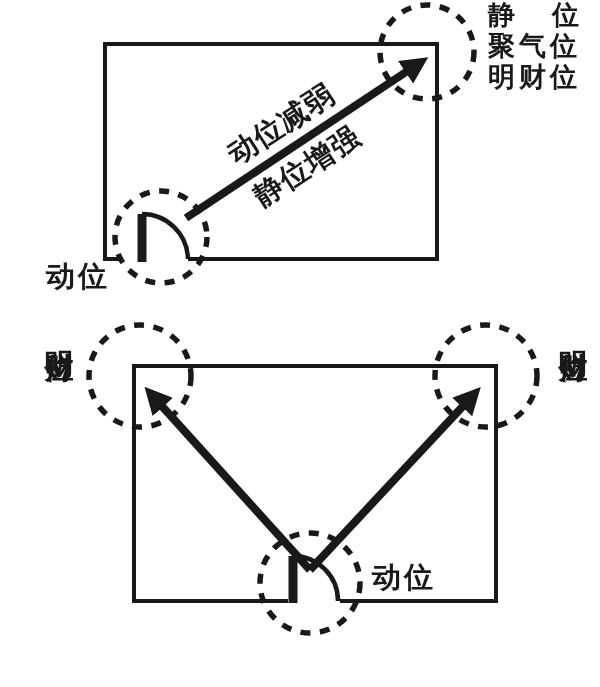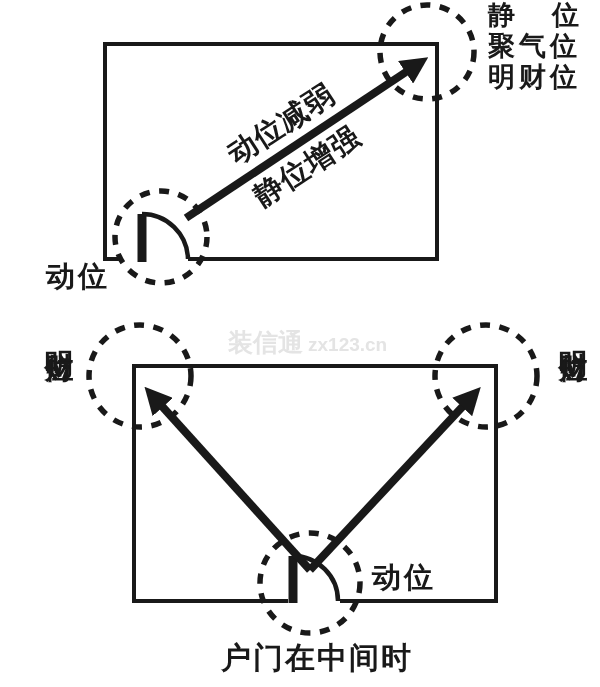--- a/index.html
+++ b/index.html
@@ -97,20 +97,16 @@
     <div class="row tight3">明财位</div>
   </div>
 
   <div class="lbl top-door-label">动位</div>
   <div class="lbl arrow-label-upper">动位减弱</div>
   <div class="lbl arrow-label-lower">静位增强</div>
 
   <div class="lbl v-label v-label-left">明财位</div>
   <div class="lbl v-label v-label-right">明财位</div>
   <div class="lbl bottom-door-label">动位</div>
-  <div class="lbl caption">户门在中间时</div>
 
-  <div class="lbl watermark">
-    <span class="wm-brand">装信通</span><span class="wm-site">zx123.cn</span>
-  </div>
 
 
 </div>
 
 </body></html>

